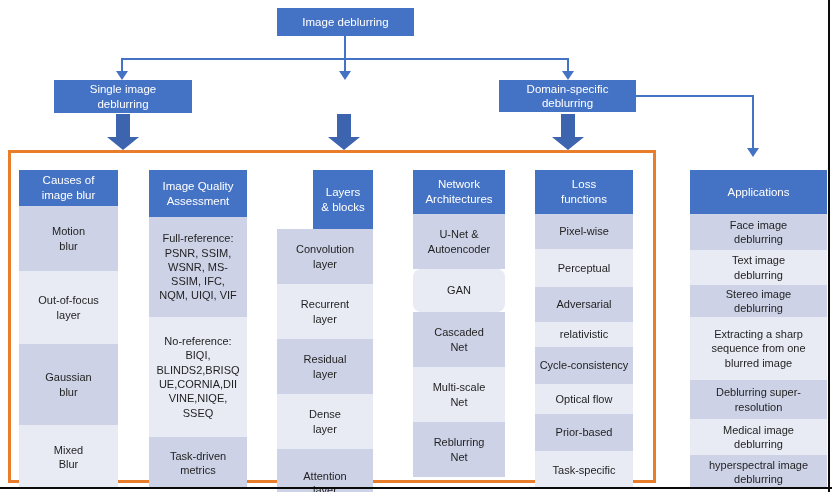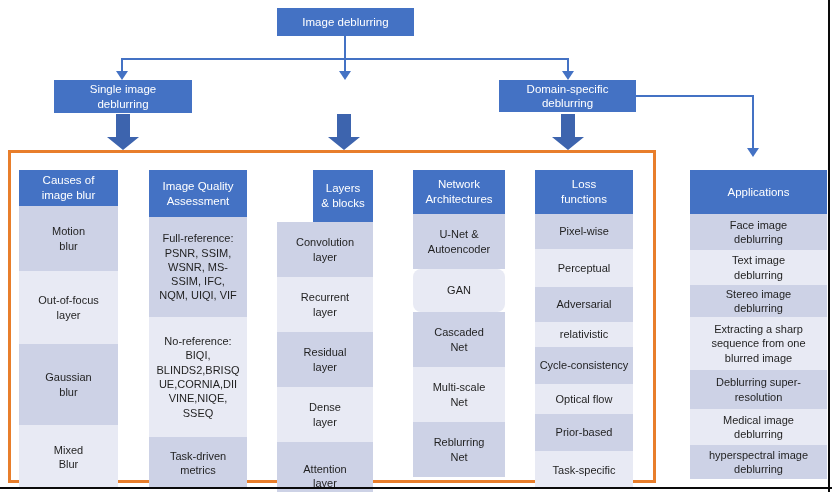--- a/index.html
+++ b/index.html
@@ -139,21 +139,21 @@
 BIQI,
 BLINDS2,BRISQ
 UE,CORNIA,DII
 VINE,NIQE,
 SSEQ</div>
     <div class="item dark" style="height:52px;">Task-driven
 metrics</div>
   </div>
 
   <div class="col" style="left:277px; width:96px;">
-    <div class="col-header" style="height:52px;margin-left:36px;">Layers
+    <div class="col-header" style="height:59px;margin-left:36px;">Layers
 &amp; blocks</div>
     <div class="item dark" style="height:55px;">Convolution
 layer</div>
     <div class="item light" style="height:55px;">Recurrent
 layer</div>
     <div class="item dark" style="height:55px;">Residual
 layer</div>
     <div class="item light" style="height:55px;">Dense
 layer</div>
     <div class="item dark" style="height:68px;">Attention
@@ -188,21 +188,21 @@
   </div>
 
   <div class="col" style="left:690px; width:137px;">
     <div class="col-header" style="height:44px;">Applications</div>
     <div class="item dark" style="height:36px;">Face image
 deblurring</div>
     <div class="item light" style="height:35px;">Text image
 deblurring</div>
     <div class="item dark" style="height:32px;">Stereo image
 deblurring</div>
-    <div class="item light" style="height:53px;">Extracting a sharp
+    <div class="item light" style="height:63px;">Extracting a sharp
 sequence from one
 blurred image</div>
     <div class="item dark" style="height:39px;">Deblurring super-
 resolution</div>
     <div class="item light" style="height:36px;">Medical image
 deblurring</div>
     <div class="item dark" style="height:34px;">hyperspectral image
 deblurring</div>
   </div>
 

